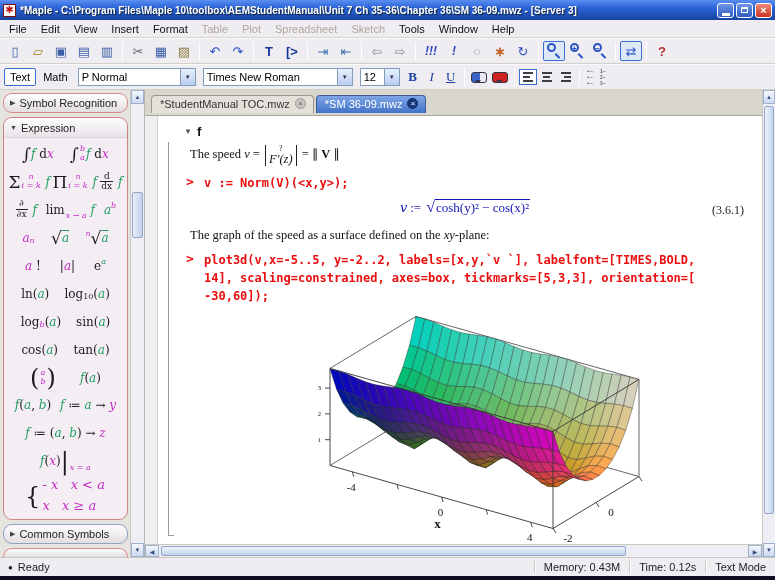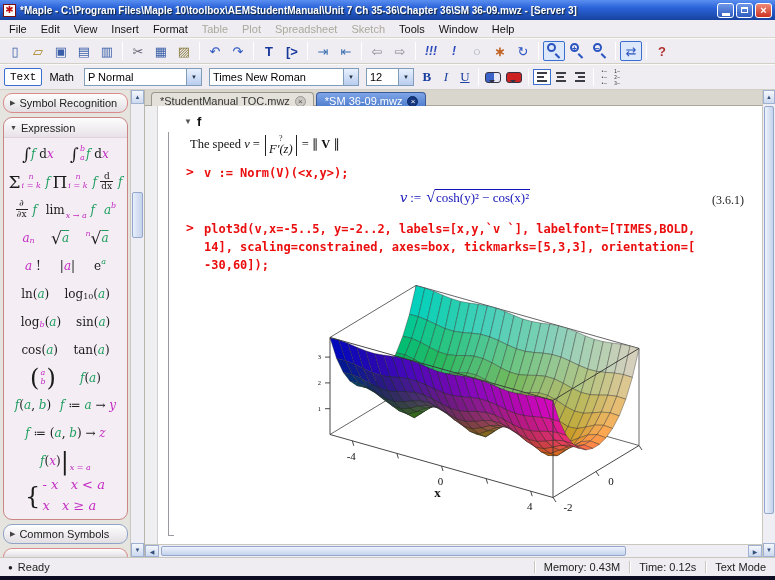--- a/index.html
+++ b/index.html
@@ -23,25 +23,25 @@
   .toolbar{height:26px;background:#efedf2;border-bottom:1px solid #d2cfc6;border-top:1px solid #fbfaf7;display:flex;align-items:center;padding:0 4px;gap:1px;}
   .tico{width:22px;height:20px;display:inline-flex;align-items:center;justify-content:center;font-size:13px;cursor:pointer;border:1px solid transparent;border-radius:2px;position:relative;}
   .tico.active{border:1px solid #3a6fd0;background:#dde8fa;}
   .tsep{width:1px;height:18px;background:#cfccc2;border-right:1px solid #fff;margin:0 3px;}
   .mag{width:16px;height:16px;position:relative;display:inline-block;}
   .mag b{position:absolute;left:1px;top:0;width:9px;height:9px;border:2px solid #2b55c0;border-radius:50%;}
   .mag i{position:absolute;left:10px;top:10px;width:6px;height:2px;background:#2b55c0;transform:rotate(45deg);transform-origin:0 0;}
   .mag s{position:absolute;left:3px;top:1px;font-size:8px;color:#2b55c0;text-decoration:none;font-weight:bold;font-style:normal;}
   
   .tgl{font-size:11px;padding:2px 5px;border:1px solid transparent;border-radius:2px;cursor:pointer;}
-  .tgl.active{border:1px solid #3a6fd0;background:#fff;font-family:Liberation Mono, monospace;}
+  .tgl.active{border:1px solid #3a6fd0;background:#fff;}
   .xpsel{height:18px;border:1px solid #7f9db9;background:#fff;display:inline-flex;align-items:center;font-size:11px;margin:0 3px;cursor:pointer;}
   .xpsel .selv{flex:1;padding:0 3px;white-space:nowrap;overflow:hidden;}
   .xpsel .dd{width:15px;height:100%;background:linear-gradient(180deg,#e8f0fc,#b9cdf0);border-left:1px solid #7f9db9;display:inline-flex;align-items:center;justify-content:center;font-size:6px;color:#234;}
-  .w120{width:118px;} .w150{width:150px;} .w34{width:48px;justify-content:center;}
+  .w120{width:118px;} .w150{width:150px;} .w34{width:40px;justify-content:center;}
   .fbtn{width:18px;height:18px;display:inline-flex;align-items:center;justify-content:center;font-family:"Liberation Serif",serif;font-size:13px;color:#1a3fa0;cursor:pointer;}
   .fbtn.b{font-weight:bold;} .fbtn.i{font-style:italic;} .fbtn.u{text-decoration:underline;}
   .bub{width:16px;height:11px;border-radius:3px;position:relative;margin:0 2px;cursor:pointer;border:1px solid #334;}
   .bub.blue{background:linear-gradient(90deg,#3a62c8 55%,#e8e8f4 55%);}
   .bub.red{background:#cc2222;}
   .bub:after{content:"";position:absolute;left:3px;bottom:-4px;border:3px solid transparent;border-top-color:#334;}
   .alico{width:18px;height:16px;display:inline-flex;flex-direction:column;justify-content:center;gap:2px;padding:2px 3px;border:1px solid transparent;cursor:pointer;}
   .alico.active{border:1px solid #3a6fd0;background:#fff;}
   .alico i{height:2px;background:#3c3c44;display:block;}
   .alico .sh{width:70%;}
@@ -75,21 +75,21 @@
   .col.frac{font-size:9px;}
   .col.frac span+span{border-top:1px solid #222;padding:0 1px;}
   .col.stk2{align-items:flex-start;font-size:13px;line-height:1.6;margin-left:2px;}
   .sb-scroll{width:14px;background:#f0eef5;border-left:1px solid #cac7be;display:flex;flex-direction:column;align-items:stretch;}
   .sb-btn{height:14px;flex:none;background:linear-gradient(180deg,#f4f7fd,#cdd9ef);border:1px solid #9fb1d1;display:flex;align-items:center;justify-content:center;font-size:6px;color:#35507c;cursor:pointer;}
   .sb-track{flex:1;position:relative;}
   .sb-thumb{position:absolute;left:1px;right:1px;border:1px solid #93a7cc;border-radius:2px;background:linear-gradient(90deg,#e8eefb,#c4d2ec);}
   .sb-thumb.t1{top:88px;height:46px;}
   
   .worksheet{flex:1;display:flex;flex-direction:column;min-width:0;}
-  .tabbar{height:16px;background:#d9d6ce;border-bottom:1px solid #a9a69c;display:flex;align-items:flex-start;padding:2px 2px 0 6px;gap:2px;}
+  .tabbar{height:26px;background:#d9d6ce;border-bottom:1px solid #a9a69c;display:flex;align-items:center;padding:2px 2px 0 6px;gap:2px;}
   .tab{display:inline-flex;align-items:center;gap:5px;font-size:11px;padding:2px 7px 3px 8px;border:1px solid #9a978e;border-bottom:none;border-radius:4px 4px 0 0;background:#e4e1da;color:#333;cursor:pointer;white-space:nowrap;}
   .tab.active{background:linear-gradient(180deg,#7fa5e6,#4273c8);color:#fff;border-color:#3a5a9a;}
   .tclose{width:11px;height:11px;border-radius:50%;background:#cac7c0;border:1px solid #999;color:#555;font-size:8px;line-height:9px;text-align:center;cursor:pointer;}
   .tclose.ta{background:#16387e;border-color:#0e2a66;color:#fff;}
   .ws-body{flex:1;display:flex;background:#fff;overflow:hidden;}
   .margin-strip{width:13px;background:#efeff1;border-right:1px solid #d0d0d4;flex:none;}
   .doc{flex:1;position:relative;padding:8px 16px 0 26px;font-family:"Liberation Serif",serif;color:#111;overflow:hidden;}
   .bracket{position:absolute;left:10px;top:26px;bottom:8px;width:6px;border-left:1px solid #9a9aa0;border-bottom:1px solid #9a9aa0;}
   .secline{display:flex;align-items:center;gap:5px;margin:0 0 6px 0;}
   .secline .tri{font-size:8px;color:#555;cursor:pointer;}
@@ -363,20 +363,21 @@
                 <i>F′(z)</i>
               </span><span> = </span><span>∥ </span><b>V</b><span> ∥</span></div>
           <div class="min-row">
             <span class="prompt">&gt;</span>
             <span class="code">v := Norm(V)(&lt;x,y&gt;);</span>
           </div>
           <div class="outrow">
             <span class="mout"><i>v</i><span class="asn">:=</span><span class="rad">√</span><span class="ovl">cosh(y)² − cos(x)²</span></span>
             <span class="eqlabel">(3.6.1)</span>
           </div>
+          <div class="para"><span>The graph of the speed as a surface defined on the </span><i>xy</i><span>-plane:</span></div>
           <div class="min-row">
             <span class="prompt">&gt;</span>
             <span class="codeblock" id="code2">
                 <div>plot3d(v,x=-5..5, y=-2..2, labels=[x,y,`v  `], labelfont=[TIMES,BOLD,</div>
                 <div>14], scaling=constrained, axes=box, tickmarks=[5,3,3], orientation=[</div>
                 <div>-30,60]);</div>
               </span>
           </div>
           <svg id="plot-svg" width="450" height="242" viewBox="0 0 450 242">
               <line x1="156.0" y1="102.5" x2="70.0" y2="154.5" stroke="#555" stroke-width="0.9"></line>

